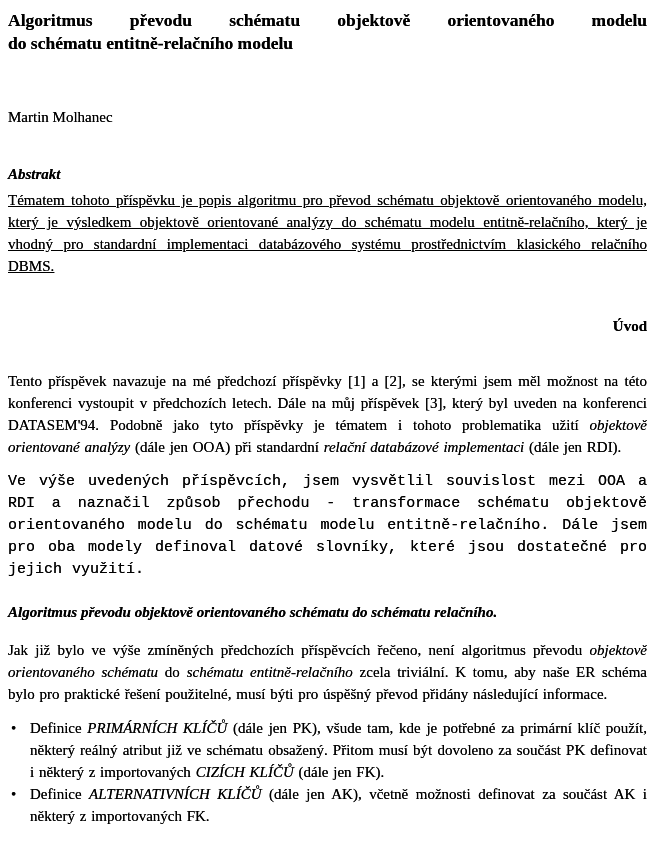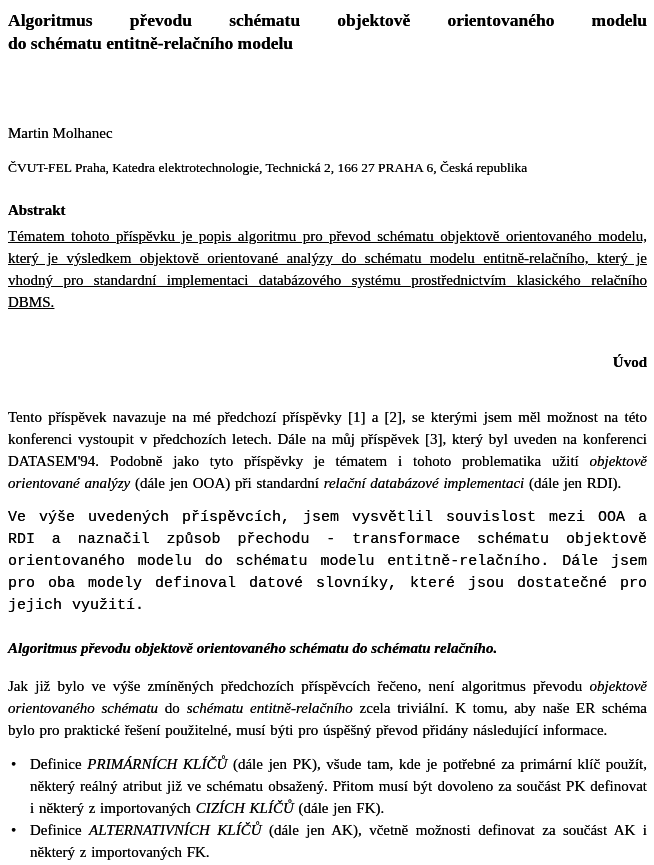--- a/index.html
+++ b/index.html
@@ -26,36 +26,36 @@
     font-weight: bold;
     font-size: 17.5px;
     line-height: 23px;
   }
   .title-line.justify {
     text-align: justify;
     text-align-last: justify;
   }
   
   [data-name="author"] {
-    margin-top: 67px;
+    margin-top: 51px;
     font-size: 15px;
     line-height: 22px;
   }
   [data-name="affiliation"] {
     margin-top: 13px;
     font-size: 13.5px;
     line-height: 22px;
   }
   
   .heading {
     font-weight: bold;
     font-size: 15px;
     line-height: 22px;
   }
-  [data-name="heading-abstrakt"] { margin-top: 20px; }
+  [data-name="heading-abstrakt"] { margin-top: 35px; font-style: italic; }
   [data-name="heading-uvod"]     { margin-top: 38px; text-align: right; }
   [data-name="heading-algoritmus"] { margin-top: 20px; font-style: italic; }
   
   .para {
     font-size: 15px;
     line-height: 22px;
     text-align: justify;
     word-spacing: 1px;
   }
   [data-name="para-abstract"] { margin-top: 4px; text-decoration: underline; }
@@ -86,21 +86,20 @@
 </head>
 <body>
 
 <div class="page" data-name="document-page">
   <div class="doc" data-name="document-body">
       <div data-name="title">
         <div class="title-line justify" data-name="title-line">Algoritmus převodu schématu objektově orientovaného modelu</div>
         <div class="title-line" data-name="title-line">do schématu entitně-relačního modelu</div>
       </div>
       <div data-name="author">Martin Molhanec</div>
-      <div data-name="affiliation">ČVUT-FEL Praha, Katedra elektrotechnologie, Technická 2, 166 27  PRAHA 6, Česká republika</div>
       <div class="heading" data-name="heading-abstrakt">Abstrakt</div>
       <div class="para" data-name="para-abstract"><span data-name="text-segment">Tématem tohoto příspěvku je popis algoritmu pro převod schématu objektově orientovaného modelu, který je výsledkem objektově orientované analýzy do schématu modelu entitně-relačního, který je vhodný pro standardní implementaci databázového systému prostřednictvím klasického relačního DBMS.</span></div>
       <div class="heading" data-name="heading-uvod">Úvod</div>
       <div class="para" data-name="para-1"><span data-name="text-segment">Tento příspěvek navazuje na mé předchozí příspěvky [1] a [2], se kterými jsem měl možnost na této konferenci vystoupit v předchozích letech. Dále na můj příspěvek [3], který byl uveden na konferenci DATASEM'94. Podobně jako tyto příspěvky je tématem i tohoto problematika užití </span><i data-name="italic-text">objektově orientované analýzy</i><span data-name="text-segment"> (dále jen OOA) při standardní </span><i data-name="italic-text">relační databázové implementaci</i><span data-name="text-segment"> (dále jen RDI).</span></div>
       <div class="para" data-name="para-2"><span data-name="text-segment">Ve výše uvedených příspěvcích, jsem vysvětlil souvislost mezi OOA a RDI a naznačil způsob přechodu - transformace schématu objektově orientovaného modelu do schématu modelu entitně-relačního. Dále jsem pro oba modely definoval datové slovníky, které jsou dostatečné pro jejich využití.</span></div>
       <div class="heading" data-name="heading-algoritmus">Algoritmus převodu objektově orientovaného schématu do schématu relačního.</div>
       <div class="para" data-name="para-3"><span data-name="text-segment">Jak již bylo ve výše zmíněných předchozích příspěvcích řečeno, není algoritmus převodu </span><i data-name="italic-text">objektově orientovaného schématu</i><span data-name="text-segment"> do </span><i data-name="italic-text">schématu entitně-relačního</i><span data-name="text-segment"> zcela triviální. K tomu, aby naše ER schéma bylo pro praktické řešení použitelné, musí býti pro úspěšný převod přidány následující informace.</span></div>
       <ul class="bullets" data-name="bullet-list">
         <li data-name="bullet-item"><span class="bullet-glyph" data-name="bullet-icon">•</span><span data-name="text-segment">Definice </span><i data-name="italic-text">PRIMÁRNÍCH KLÍČŮ</i><span data-name="text-segment"> (dále jen PK), všude tam, kde je potřebné za primární klíč použít, některý reálný atribut již ve schématu obsažený. Přitom musí být dovoleno za součást PK definovat i některý z importovaných </span><i data-name="italic-text">CIZÍCH KLÍČŮ</i><span data-name="text-segment"> (dále jen FK).</span></li>
         <li data-name="bullet-item"><span class="bullet-glyph" data-name="bullet-icon">•</span><span data-name="text-segment">Definice </span><i data-name="italic-text">ALTERNATIVNÍCH KLÍČŮ</i><span data-name="text-segment"> (dále jen AK), včetně možnosti definovat za součást AK i některý z importovaných FK.</span></li>

